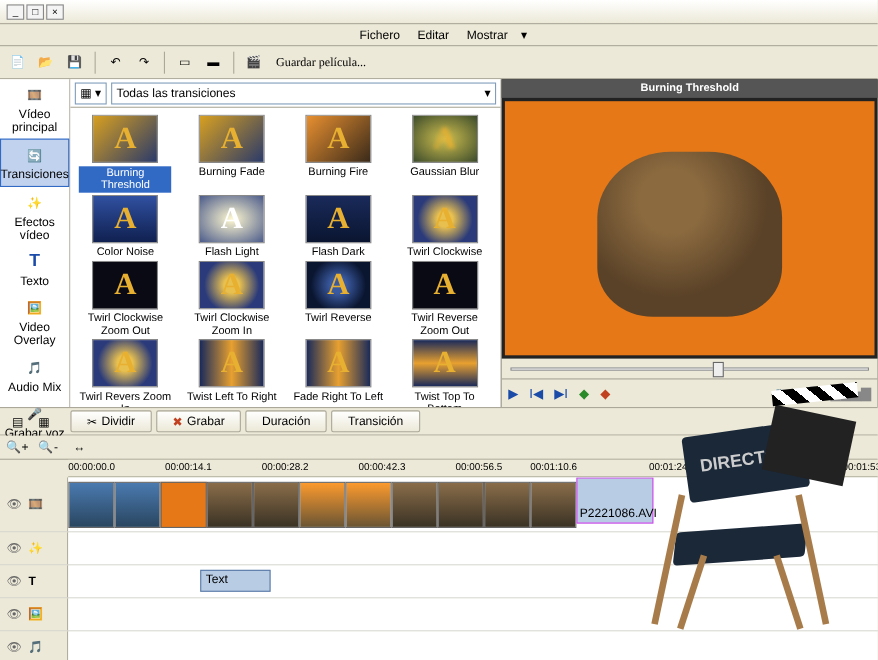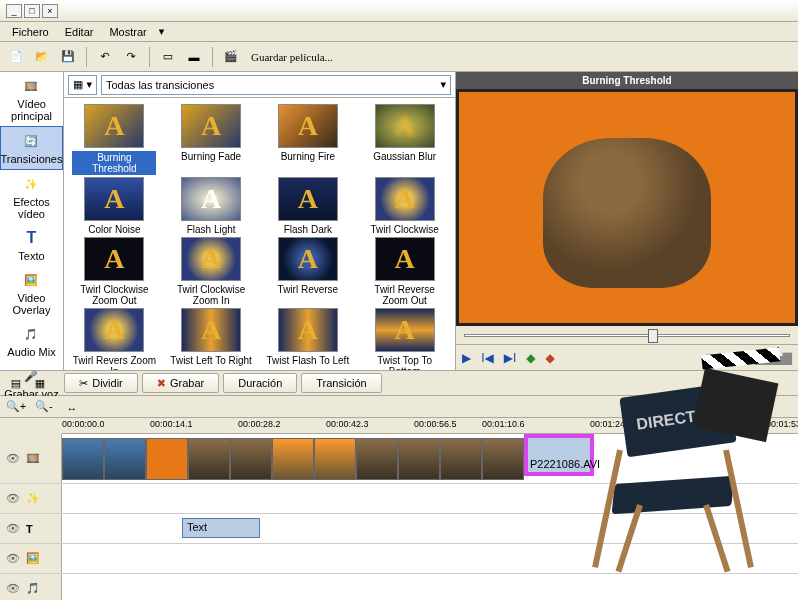--- a/index.html
+++ b/index.html
@@ -1,20 +1,20 @@
 <!DOCTYPE html>
 <html><head>
 <meta charset="utf-8">
 <style>
 * { box-sizing: border-box; margin: 0; padding: 0; font-family: Tahoma, sans-serif; font-size: 11px; }
 body { background: #ece9d8; width: 798px; height: 600px; overflow: hidden; }
 .titlebar { background: linear-gradient(#fff,#ece9d8); height: 22px; display: flex; align-items: center; padding: 0 4px; border-bottom: 1px solid #aca899; }
 .titlebar .title { flex: 1; font-weight: bold; }
 .winbtn { width: 16px; height: 14px; border: 1px solid #888; margin-left: 2px; background: #f4f4f4; display: flex; align-items: center; justify-content: center; font-size: 9px; cursor: pointer; }
-.menubar { height: 20px; display: flex; align-items: center; padding: 0 4px; border-bottom: 1px solid #aca899; }
+.menubar { height: 20px; display: flex; align-items: center; padding: 0 4px; border-bottom: 1px solid #aca899; justify-content: center; }
 .menuitem { padding: 2px 8px; cursor: pointer; }
 .toolbar { height: 30px; display: flex; align-items: center; padding: 2px 4px; gap: 2px; border-bottom: 1px solid #aca899; }
 .tbtn { width: 24px; height: 24px; display: flex; align-items: center; justify-content: center; border: 1px solid transparent; cursor: pointer; }
 .tsep { width: 1px; height: 20px; background: #aca899; margin: 0 4px; }
 .tlabel { padding: 0 6px; cursor: pointer; font-family: Liberation Serif, serif; }
 .main { display: flex; height: 298px; }
 .sidebar { width: 64px; background: #fff; border-right: 1px solid #aca899; display: flex; flex-direction: column; }
 .side-item { display: flex; flex-direction: column; align-items: center; padding: 4px 2px; cursor: pointer; gap: 2px; text-align: center; }
 .side-item.active { background: #c1d2ee; border: 1px solid #316ac5; }
 .side-icon { width: 20px; height: 20px; display: flex; align-items: center; justify-content: center; }
@@ -48,21 +48,21 @@
 .track { height: 30px; display: flex; border-bottom: 1px solid #ccc; }
 .track.big { height: 50px; }
 .track-head { width: 62px; background: #ece9d8; display: flex; align-items: center; gap: 6px; padding: 0 6px; border-right: 1px solid #aca899; }
 .track-body { flex: 1; background: #fff; position: relative; overflow: hidden; }
 .eye { color: #666; cursor: pointer; }
 .clip-strip { position: absolute; left: 0; top: 4px; height: 42px; display: flex; }
 .clip { width: 42px; height: 42px; border: 1px solid #666; background: linear-gradient(#8a6d4a,#3a3224); }
 .clip.sky { background: linear-gradient(#fc9a2e,#6a5534); }
 .clip.or { background: #e67817; }
 .clip.blue { background: linear-gradient(#4a7ab0,#2a4660); }
-.clip-label { position: absolute; background: #b8cce4; border: 4px solid #d946ef; height: 42px; top: 0; font-size: 9px; padding: 2px; display: flex; align-items: flex-end; }
+.clip-label { position: absolute; background: #b8cce4; border: 1px solid #d946ef; height: 42px; top: 0; font-size: 9px; padding: 2px; display: flex; align-items: flex-end; }
 .text-clip { position: absolute; background: #b8cce4; border: 1px solid #5a7aa8; height: 20px; top: 4px; padding: 2px 4px; }
 .director { position: absolute; right: 20px; top: 350px; width: 210px; height: 230px; pointer-events: none; z-index: 99; }
 .chair { position: absolute; width: 150px; height: 180px; left: 35px; top: 40px; }
 .chair-back { position: absolute; width: 110px; height: 60px; background: #1a2838; left: 20px; top: 0; transform: rotate(-8deg); color: #ccc; text-align: center; font-size: 16px; font-weight: bold; padding-top: 20px; border-radius: 4px; }
 .chair-seat { position: absolute; width: 120px; height: 30px; background: #1a2838; left: 10px; top: 90px; transform: rotate(-4deg) skewX(-10deg); border-radius: 4px; }
 .chair-leg { position: absolute; width: 6px; background: #a87c4a; transform-origin: top; }
 .clapper { position: absolute; width: 75px; height: 60px; right: 5px; top: 25px; background: #222; transform: rotate(12deg); }
 .clapper-top { position: absolute; width: 78px; height: 14px; top: -12px; left: -2px; background: repeating-linear-gradient(45deg,#000 0 8px,#fff 8px 16px); transform: rotate(-18deg); transform-origin: left bottom; }
 .thumb-letter { position: absolute; inset: 0; display: flex; align-items: center; justify-content: center; font-size: 28px; font-weight: bold; font-family: Georgia, serif; }
 </style>
@@ -223,21 +223,21 @@
         <div class="thumb">
           <div class="thumb-img" style="background:linear-gradient(90deg,#1a2a5a,#e8a030,#1a2a5a)">
             <div class="thumb-letter" style="color: rgb(232, 176, 48);">A</div>
           </div>
           <div class="thumb-label">Twist Left To Right</div>
         </div>
         <div class="thumb">
           <div class="thumb-img" style="background:linear-gradient(90deg,#1a2a5a,#e8a030,#1a2a5a)">
             <div class="thumb-letter" style="color: rgb(232, 176, 48);">A</div>
           </div>
-          <div class="thumb-label">Twist Flash To Left</div>
+          <div class="thumb-label">Fade Right To Left</div>
         </div>
         <div class="thumb">
           <div class="thumb-img" style="background:linear-gradient(#1a2a5a,#e8a030,#1a2a5a)">
             <div class="thumb-letter" style="color: rgb(232, 176, 48);">A</div>
           </div>
           <div class="thumb-label">Twist Top To Bottom</div>
         </div>
       </div>
   </div>
 
@@ -332,21 +332,21 @@
           <span>✨</span>
         </div>
       <div class="track-body"></div>
     </div>
     <div class="track">
       <div class="track-head">
           <span class="eye">👁</span>
           <span style="font-weight:bold">T</span>
         </div>
       <div class="track-body">
-        <div class="text-clip" style="left:120px;width:78px"><span>Text</span></div>
+        <div class="text-clip" style="left:120px;width:64px"><span>Text</span></div>
       </div>
     </div>
     <div class="track">
       <div class="track-head">
           <span class="eye">👁</span>
           <span>🖼️</span>
         </div>
       <div class="track-body"></div>
     </div>
     <div class="track">

